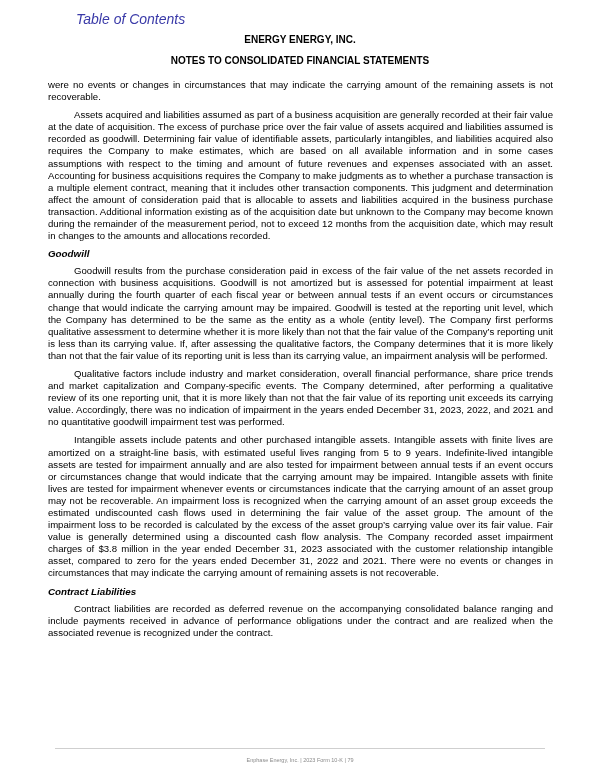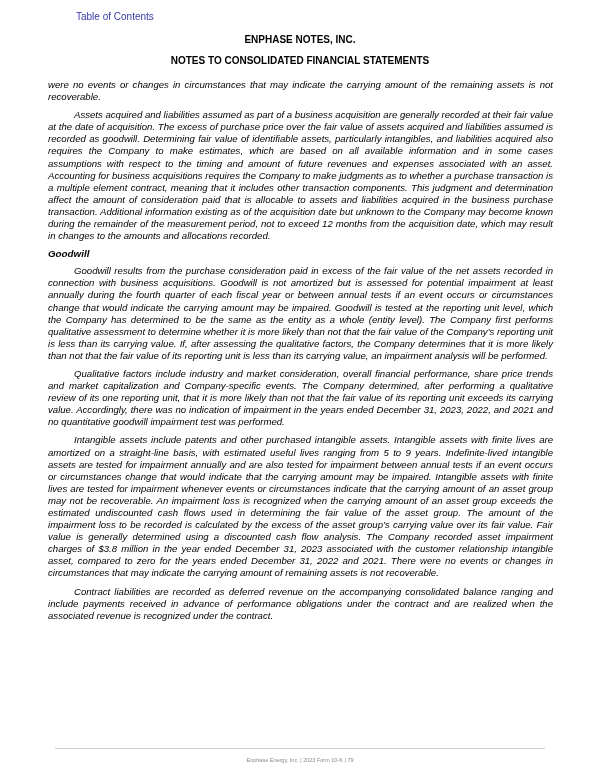--- a/index.html
+++ b/index.html
@@ -1,44 +1,45 @@
 <!DOCTYPE html>
 <html><head>
   <meta charset="utf-8">
   <style>
     html, body { margin: 0; padding: 0; background: #ffffff; }
     body { width: 600px; height: 776px; position: relative; overflow: hidden;
            font-family: "Liberation Sans", sans-serif; color: #000; }
-    .toc { position: absolute; left: 76px; top: 11px; font-size: 10px; 
+    .toc { position: absolute; left: 76px; top: 11px; font-size: 14px; font-style: italic;
            color: #3a3aa8; text-decoration: none; cursor: pointer; }
     .hdr { position: absolute; left: 0; width: 600px; text-align: center; font-weight: bold; font-size: 10px; }
     .hdr1 { top: 34px; }
     .hdr2 { top: 55px; }
     .content { position: absolute; left: 48px; top: 79px; width: 505px; font-size: 9.6px; line-height: 12.1px; }
-    .content p { margin: 0 0 6px 0; text-align: justify; font-style: italic; }
+    .content p { margin: 0 0 6px 0; text-align: justify; }
     .content p.ind { text-indent: 26px; }
     .content h3 { margin: 0 0 5px 0; font-size: 9.8px; font-weight: bold; font-style: italic; line-height: 12px; }
     .rule { position: absolute; left: 55px; top: 748px; width: 490px; height: 1px; background: #cfcfcf; }
     .footer { position: absolute; left: 0; width: 600px; top: 757px; text-align: center; font-size: 5.5px; color: #8a8a8a; }
   </style>
 </head>
 <body>
 
 <a class="toc">Table of Contents</a>
-<div class="hdr hdr1">ENPHASE NOTES, INC.</div>
+<div class="hdr hdr1">ENERGY ENERGY, INC.</div>
 <div class="hdr hdr2">NOTES TO CONSOLIDATED FINANCIAL STATEMENTS</div>
 
 <div class="content">
   <p>were no events or changes in circumstances that may indicate the carrying amount of the remaining assets is not recoverable.</p>
 
   <p class="ind">Assets acquired and liabilities assumed as part of a business acquisition are generally recorded at their fair value at the date of acquisition. The excess of purchase price over the fair value of assets acquired and liabilities assumed is recorded as goodwill. Determining fair value of identifiable assets, particularly intangibles, and liabilities acquired also requires the Company to make estimates, which are based on all available information and in some cases assumptions with respect to the timing and amount of future revenues and expenses associated with an asset. Accounting for business acquisitions requires the Company to make judgments as to whether a purchase transaction is a multiple element contract, meaning that it includes other transaction components. This judgment and determination affect the amount of consideration paid that is allocable to assets and liabilities acquired in the business purchase transaction. Additional information existing as of the acquisition date but unknown to the Company may become known during the remainder of the measurement period, not to exceed 12 months from the acquisition date, which may result in changes to the amounts and allocations recorded.</p>
 
   <h3>Goodwill</h3>
   <p class="ind">Goodwill results from the purchase consideration paid in excess of the fair value of the net assets recorded in connection with business acquisitions. Goodwill is not amortized but is assessed for potential impairment at least annually during the fourth quarter of each fiscal year or between annual tests if an event occurs or circumstances change that would indicate the carrying amount may be impaired. Goodwill is tested at the reporting unit level, which the Company has determined to be the same as the entity as a whole (entity level). The Company first performs qualitative assessment to determine whether it is more likely than not that the fair value of the Company’s reporting unit is less than its carrying value. If, after assessing the qualitative factors, the Company determines that it is more likely than not that the fair value of its reporting unit is less than its carrying value, an impairment analysis will be performed.</p>
   <p class="ind">Qualitative factors include industry and market consideration, overall financial performance, share price trends and market capitalization and Company-specific events. The Company determined, after performing a qualitative review of its one reporting unit, that it is more likely than not that the fair value of its reporting unit exceeds its carrying value. Accordingly, there was no indication of impairment in the years ended December 31, 2023, 2022, and 2021 and no quantitative goodwill impairment test was performed.</p>
 
   <p class="ind">Intangible assets include patents and other purchased intangible assets. Intangible assets with finite lives are amortized on a straight-line basis, with estimated useful lives ranging from 5 to 9 years. Indefinite-lived intangible assets are tested for impairment annually and are also tested for impairment between annual tests if an event occurs or circumstances change that would indicate that the carrying amount may be impaired. Intangible assets with finite lives are tested for impairment whenever events or circumstances indicate that the carrying amount of an asset group may not be recoverable. An impairment loss is recognized when the carrying amount of an asset group exceeds the estimated undiscounted cash flows used in determining the fair value of the asset group. The amount of the impairment loss to be recorded is calculated by the excess of the asset group’s carrying value over its fair value. Fair value is generally determined using a discounted cash flow analysis. The Company recorded asset impairment charges of $3.8 million in the year ended December 31, 2023 associated with the customer relationship intangible asset, compared to zero for the years ended December 31, 2022 and 2021. There were no events or changes in circumstances that may indicate the carrying amount of remaining assets is not recoverable.</p>
 
+  <h3>Contract Liabilities</h3>
   <p class="ind">Contract liabilities are recorded as deferred revenue on the accompanying consolidated balance ranging and include payments received in advance of performance obligations under the contract and are realized when the associated revenue is recognized under the contract.</p>
 </div>
 
 <div class="rule"></div>
 <div class="footer">Enphase Energy, Inc. | 2023 Form 10-K | 79</div>
 
 </body></html>

